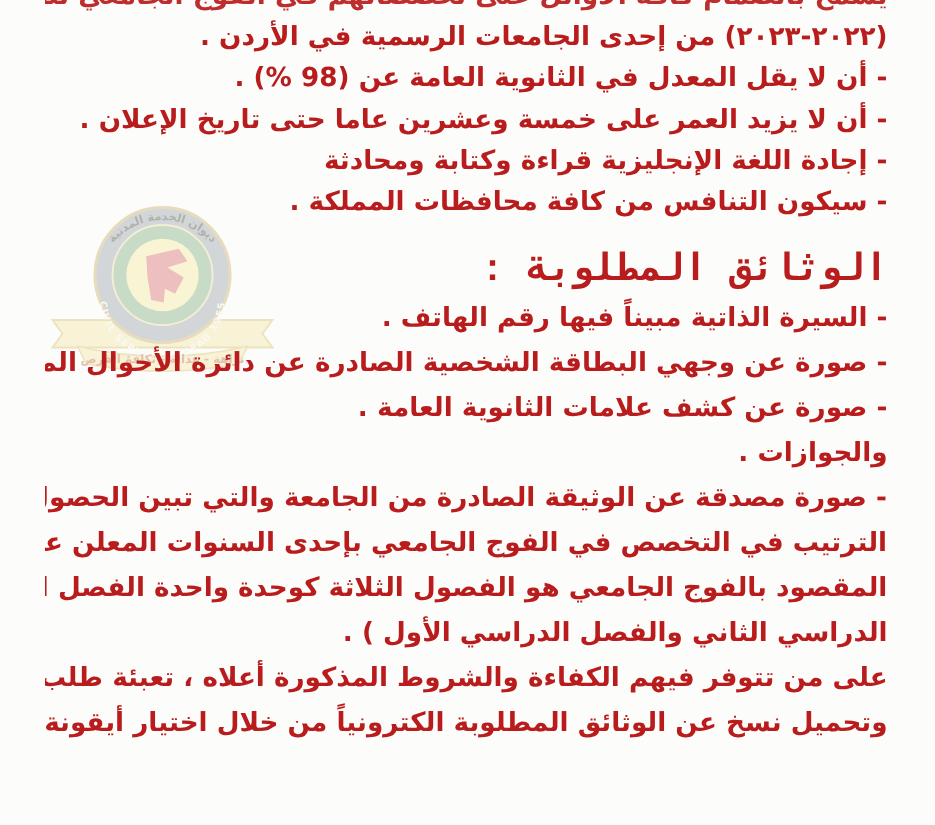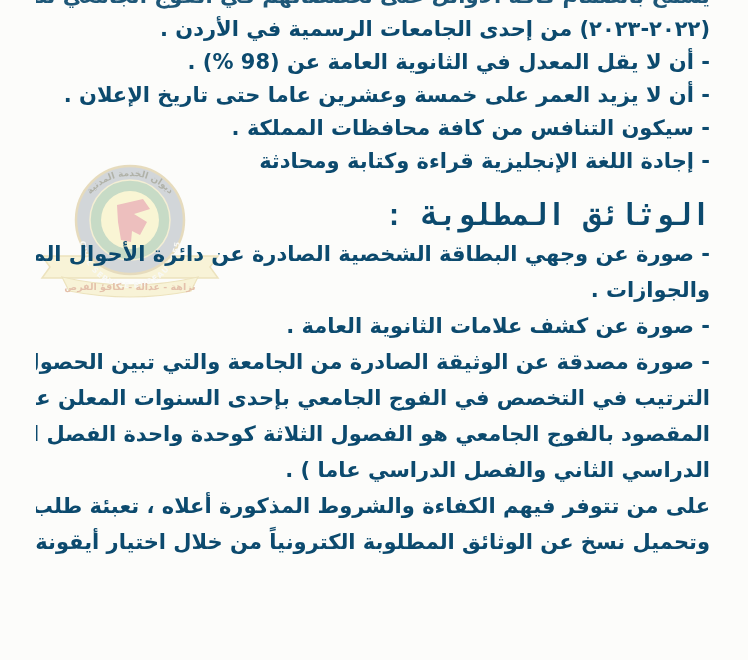--- a/index.html
+++ b/index.html
@@ -13,21 +13,21 @@
     margin:0 auto;
   }
   .text-col{
     position:absolute;
     top:0;right:38px;left:36px;
   }
   .line{
     white-space:nowrap;
     overflow:hidden;
     font-weight:bold;
-    color:#0c4a6e;
+    color:#b91c1c;
     text-align:right;
   }
   .clipped{height:33px;line-height:33px;font-size:21px;margin-top:-20px;opacity:.92;}
   .cond{height:33px;line-height:33px;font-size:21px;}
   .doc{height:36px;line-height:36px;font-size:21px;}
   .just{text-align:justify;text-align-last:justify;}
   .heading{height:58px;line-height:78px;font-size:30px;font-family:Liberation Mono, monospace;}
   .logo{
     position:absolute;
     left:28px;top:150px;
@@ -68,27 +68,28 @@
     </text>
 
     <text class="ribbon-text" x="102" y="140" text-anchor="middle">نزاهة - عدالة - تكافؤ الفرص</text>
   </svg>
 
   <div class="text-col">
       <div class="line clipped">يسمح بانضمام كافة الأوائل على تخصصاتهم في الفوج الجامعي للسنوات</div>
       <div class="line cond">(٢٠٢٢-٢٠٢٣) من إحدى الجامعات الرسمية في الأردن .</div>
       <div class="line cond">- أن لا يقل المعدل في الثانوية العامة عن (98 %) .</div>
       <div class="line cond">- أن لا يزيد العمر على خمسة وعشرين عاما حتى تاريخ الإعلان .</div>
+      <div class="line cond">- إجادة اللغة الإنجليزية قراءة وكتابة ومحادثة</div>
       <div class="line cond">- سيكون التنافس من كافة محافظات المملكة .</div>
-      <div class="line cond">- إجادة اللغة الإنجليزية قراءة وكتابة ومحادثة</div>
       <div class="line heading">الوثائق المطلوبة :</div>
+      <div class="line doc">- السيرة الذاتية مبيناً فيها رقم الهاتف .</div>
       <div class="line doc just">- صورة عن وجهي البطاقة الشخصية الصادرة عن دائرة الأحوال المدنية</div>
+      <div class="line doc">- صورة عن كشف علامات الثانوية العامة .</div>
       <div class="line doc">والجوازات .</div>
-      <div class="line doc">- صورة عن كشف علامات الثانوية العامة .</div>
       <div class="line doc just">- صورة مصدقة عن الوثيقة الصادرة من الجامعة والتي تبين الحصول على</div>
       <div class="line doc just">الترتيب في التخصص في الفوج الجامعي بإحدى السنوات المعلن عنها ، علماً بأن</div>
       <div class="line doc just">المقصود بالفوج الجامعي هو الفصول الثلاثة كوحدة واحدة الفصل الصيفي والفصل</div>
-      <div class="line doc">الدراسي الثاني والفصل الدراسي عاما ) .</div>
+      <div class="line doc">الدراسي الثاني والفصل الدراسي الأول ) .</div>
       <div class="line doc just">على من تتوفر فيهم الكفاءة والشروط المذكورة أعلاه ، تعبئة طلب التوظيف</div>
       <div class="line doc just">وتحميل نسخ عن الوثائق المطلوبة الكترونياً من خلال اختيار أيقونة</div>
     </div>
 
 </div>
 
 </body></html>

